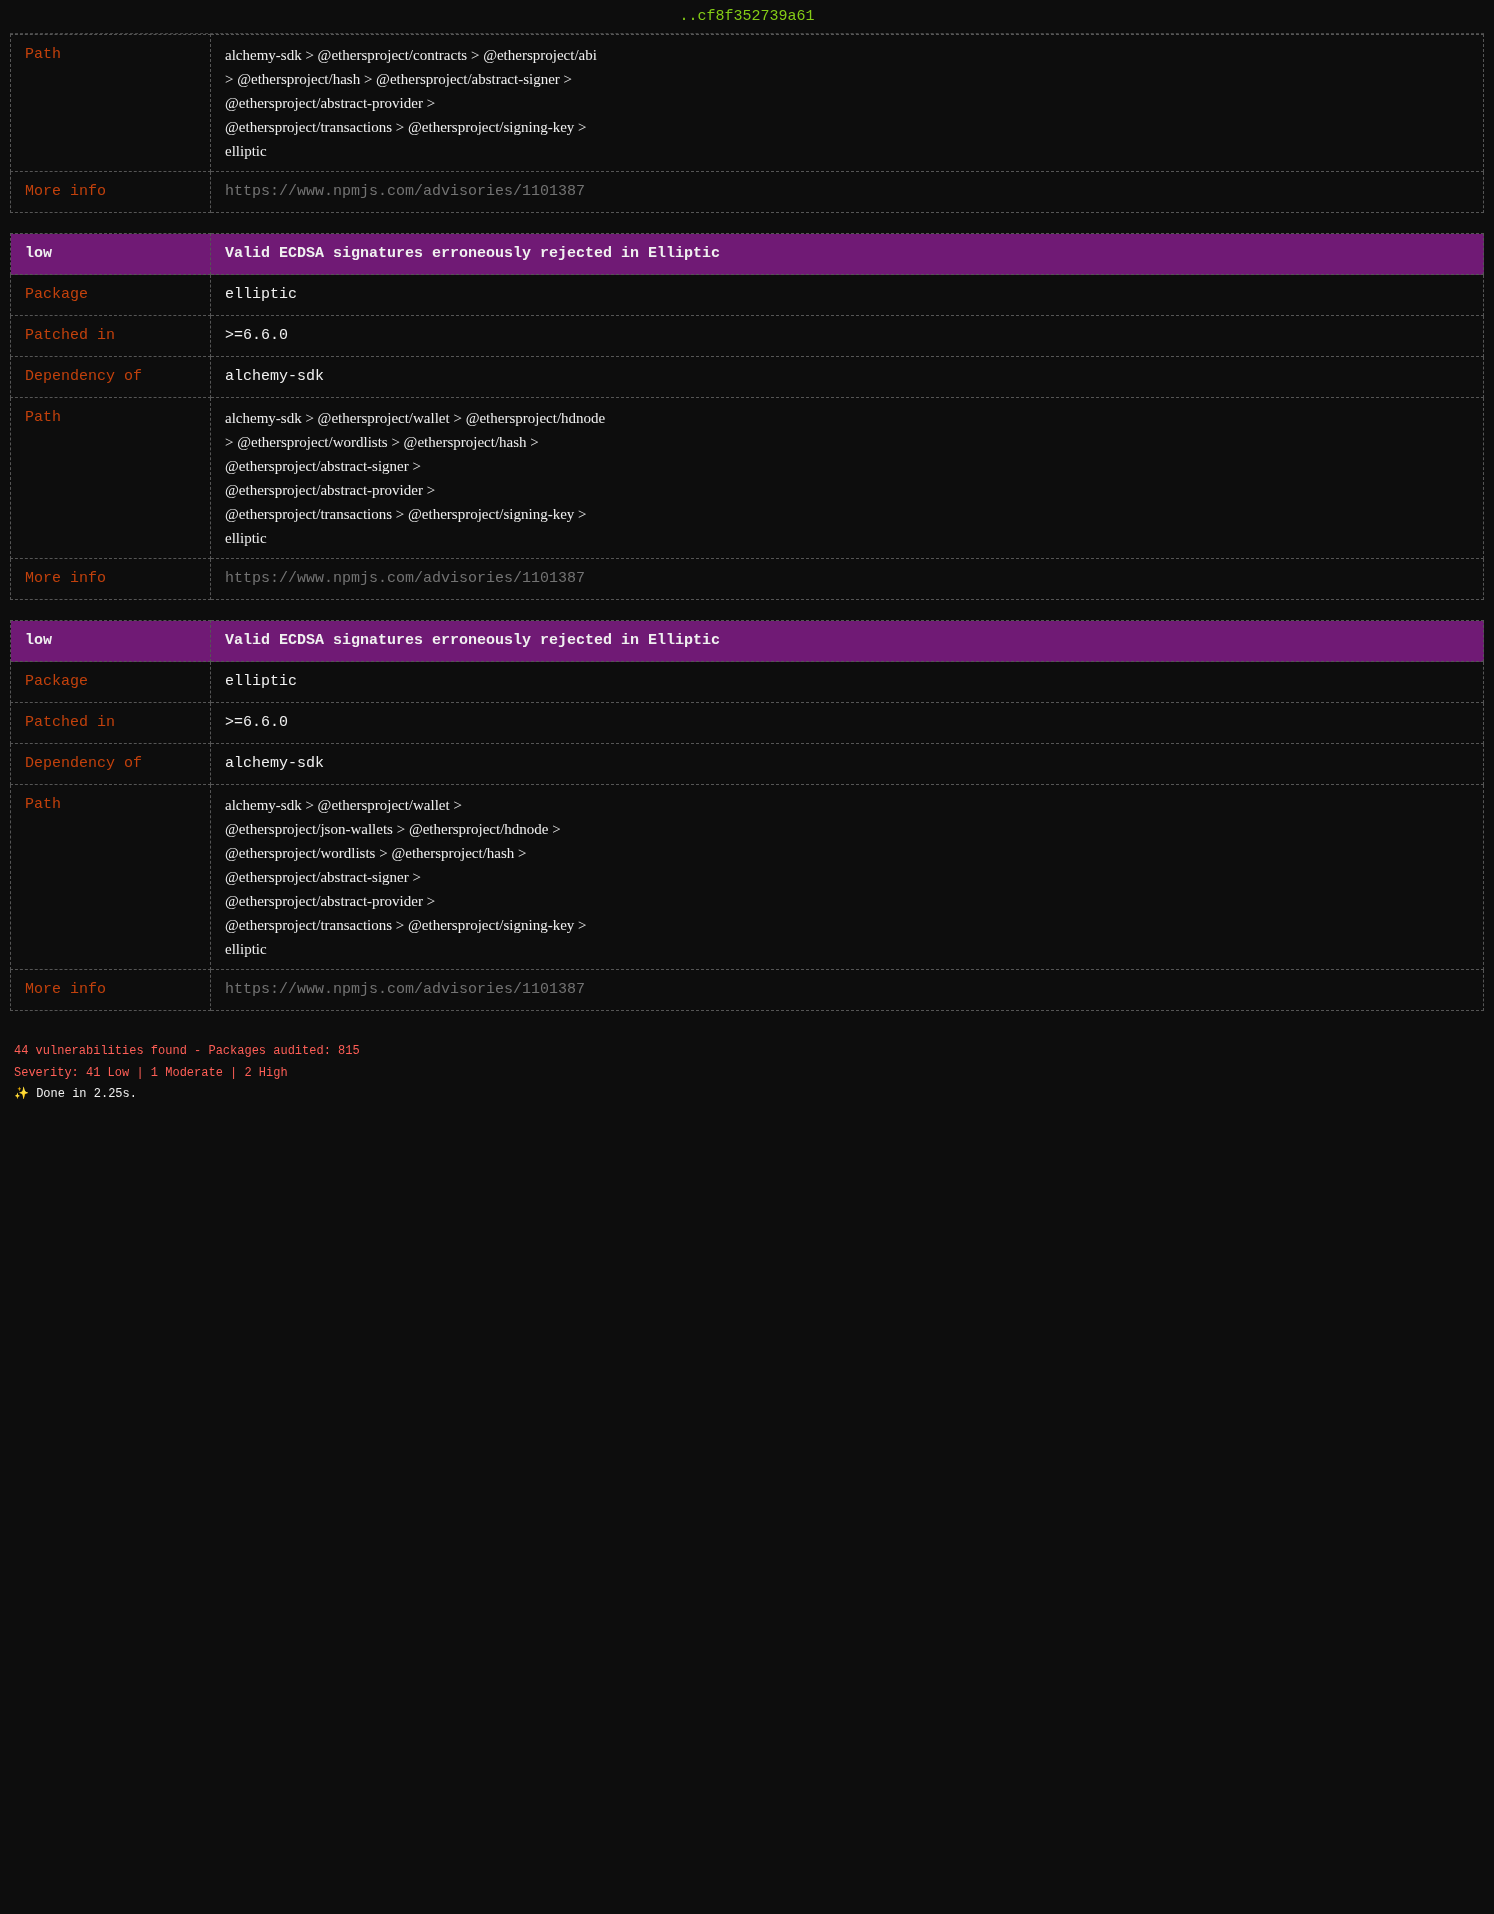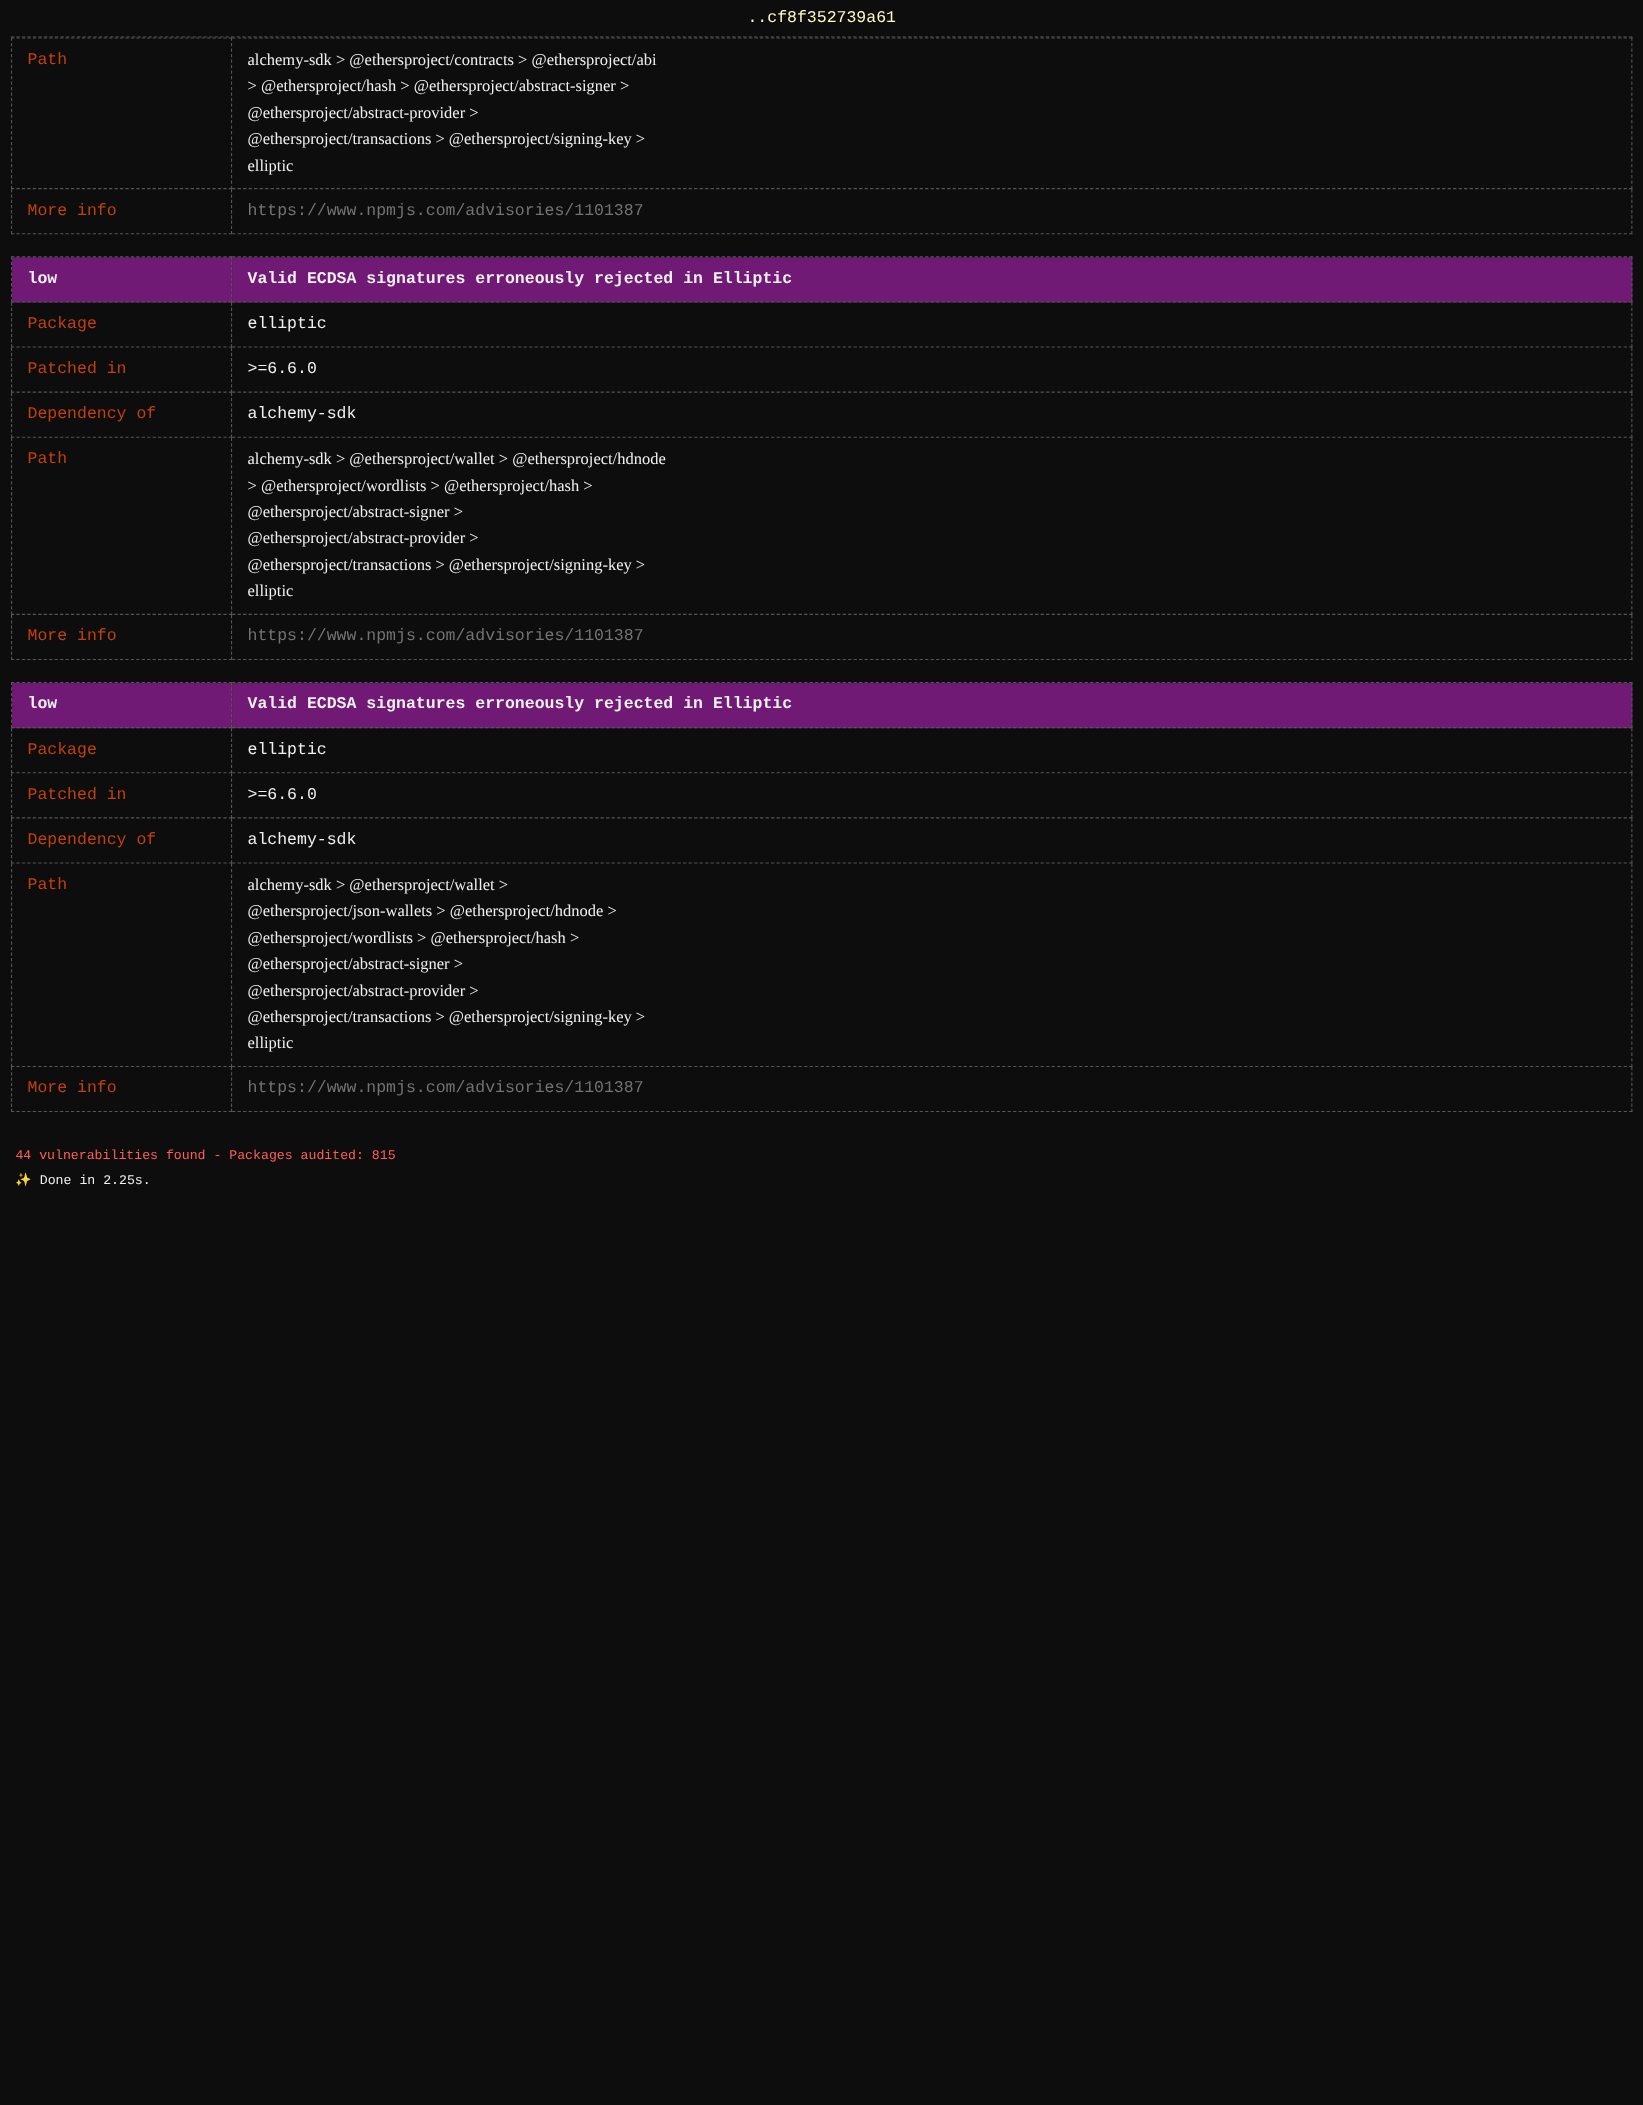--- a/index.html
+++ b/index.html
@@ -19,21 +19,21 @@
     }
 
     .page-container {
       width: 100%;
       padding: 0 10px;
     }
 
     .commit-header {
       text-align: center;
       padding: 8px 0;
-      color: #fef9c3;
+      color: #84cc16;
       border-bottom: 1px dashed #444;
       margin-bottom: 0;
     }
 
     .audit-table {
       width: 100%;
       border-collapse: collapse;
       border: 1px dashed #555;
       margin-bottom: 20px;
     }
@@ -198,19 +198,22 @@
           <a href="#">https://www.npmjs.com/advisories/1101387</a>
         </td>
       </tr>
     </tbody>
   </table>
 
   <div class="summary-section">
     <div>
       <span>44 vulnerabilities found - Packages audited: 815</span>
     </div>
+    <div>
+      <span>Severity: 41 Low | 1 Moderate | 2 High</span>
+    </div>
     <div class="done-line">
       <span class="done-icon">✨</span>
       <span>  Done in 2.25s.</span>
     </div>
   </div>
 
 </div>
 
 </body></html>

